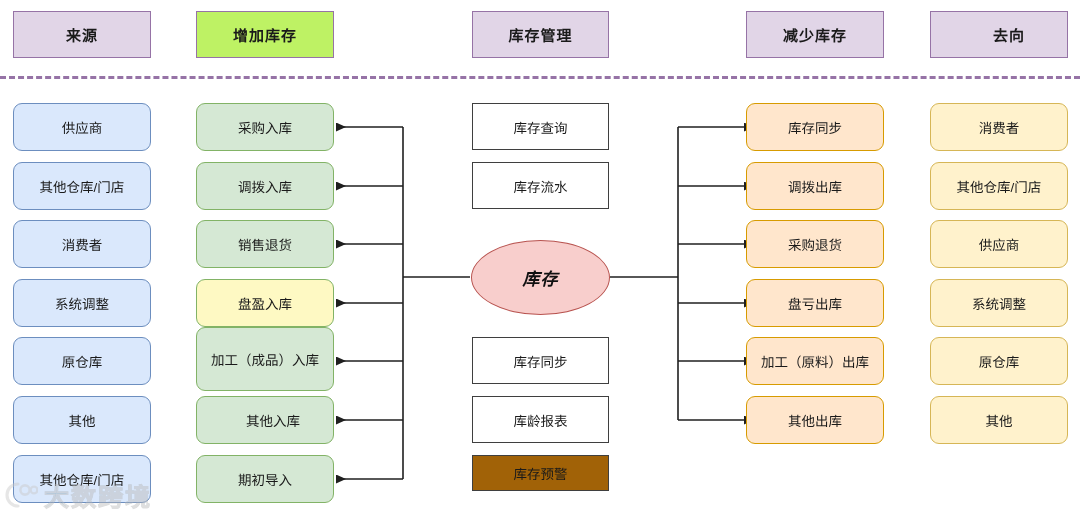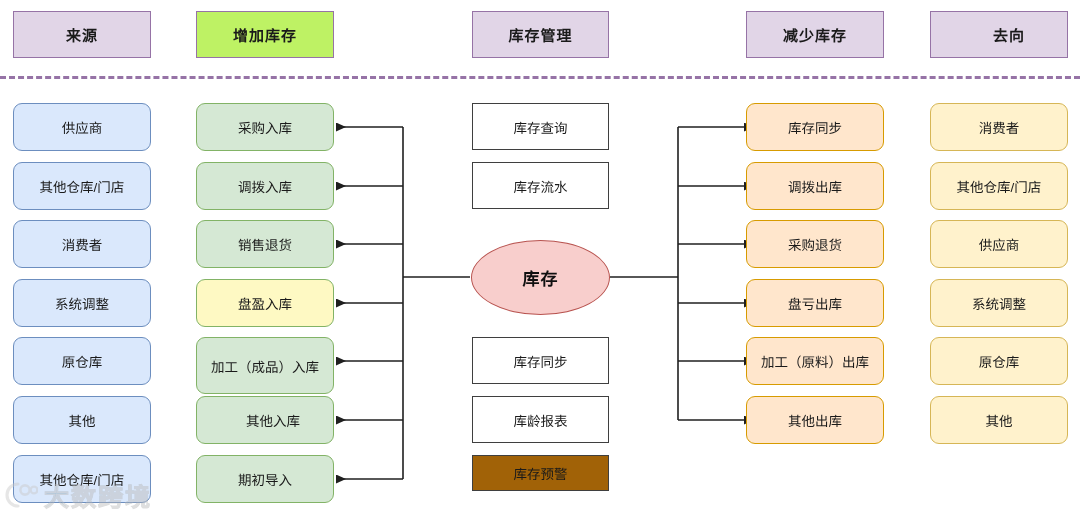--- a/index.html
+++ b/index.html
@@ -38,20 +38,21 @@
   .rounded{border-radius:9px;}
   .sharp{border-radius:0;}
 
   .ellipse{
     position:absolute;
     box-sizing:border-box;
     display:flex;align-items:center;justify-content:center;
     border-radius:50%;
     font-size:17px;font-weight:bold;color:#101010;
     letter-spacing:1px;
+    font-style:italic;
   }
 
   
   #wires{position:absolute;left:0;top:0;width:1080px;height:515px;pointer-events:none;}
 
   
   .watermark{
     position:absolute;
     left:4px;bottom:2px;
     display:flex;align-items:center;gap:6px;
@@ -119,21 +120,21 @@
       <div class="node rounded" style="left: 13px; top: 162px; width: 138px; height: 48px; background: rgb(218, 232, 252); border: 1.5px solid rgb(108, 142, 191);">其他仓库/门店</div>
       <div class="node rounded" style="left: 13px; top: 220px; width: 138px; height: 48px; background: rgb(218, 232, 252); border: 1.5px solid rgb(108, 142, 191);">消费者</div>
       <div class="node rounded" style="left: 13px; top: 279px; width: 138px; height: 48px; background: rgb(218, 232, 252); border: 1.5px solid rgb(108, 142, 191);">系统调整</div>
       <div class="node rounded" style="left: 13px; top: 337px; width: 138px; height: 48px; background: rgb(218, 232, 252); border: 1.5px solid rgb(108, 142, 191);">原仓库</div>
       <div class="node rounded" style="left: 13px; top: 396px; width: 138px; height: 48px; background: rgb(218, 232, 252); border: 1.5px solid rgb(108, 142, 191);">其他</div>
       <div class="node rounded" style="left: 13px; top: 455px; width: 138px; height: 48px; background: rgb(218, 232, 252); border: 1.5px solid rgb(108, 142, 191);">其他仓库/门店</div>
       <div class="node rounded" style="left: 196px; top: 103px; width: 138px; height: 48px; background: rgb(213, 232, 212); border: 1.5px solid rgb(130, 179, 102);">采购入库</div>
       <div class="node rounded" style="left: 196px; top: 162px; width: 138px; height: 48px; background: rgb(213, 232, 212); border: 1.5px solid rgb(130, 179, 102);">调拨入库</div>
       <div class="node rounded" style="left: 196px; top: 220px; width: 138px; height: 48px; background: rgb(213, 232, 212); border: 1.5px solid rgb(130, 179, 102);">销售退货</div>
       <div class="node rounded" style="left: 196px; top: 279px; width: 138px; height: 48px; background: #fef9c3; border: 1.5px solid rgb(130, 179, 102);">盘盈入库</div>
-      <div class="node rounded" style="left: 196px; top: 337px; width: 138px; height: 57px; background: rgb(213, 232, 212); border: 1.5px solid rgb(130, 179, 102);">加工（成品）入库</div>
+      <div class="node rounded" style="left: 196px; top: 327px; width: 138px; height: 64px; background: rgb(213, 232, 212); border: 1.5px solid rgb(130, 179, 102);">加工（成品）入库</div>
       <div class="node rounded" style="left: 196px; top: 396px; width: 138px; height: 48px; background: rgb(213, 232, 212); border: 1.5px solid rgb(130, 179, 102); padding-left: 16px;">其他入库</div>
       <div class="node rounded" style="left: 196px; top: 455px; width: 138px; height: 48px; background: rgb(213, 232, 212); border: 1.5px solid rgb(130, 179, 102);">期初导入</div>
       <div class="node sharp" style="left: 472px; top: 103px; width: 137px; height: 47px; background: rgb(255, 255, 255); border: 1.8px solid rgb(63, 63, 63);">库存查询</div>
       <div class="node sharp" style="left: 472px; top: 162px; width: 137px; height: 47px; background: rgb(255, 255, 255); border: 1.8px solid rgb(63, 63, 63);">库存流水</div>
       <div class="node sharp" style="left: 472px; top: 337px; width: 137px; height: 47px; background: rgb(255, 255, 255); border: 1.8px solid rgb(63, 63, 63);">库存同步</div>
       <div class="node sharp" style="left: 472px; top: 396px; width: 137px; height: 47px; background: rgb(255, 255, 255); border: 1.8px solid rgb(63, 63, 63);">库龄报表</div>
       <div class="node sharp" style="left: 472px; top: 455px; width: 137px; height: 36px; background: #a16207; border: 1.8px solid rgb(63, 63, 63);">库存预警</div>
       <div class="ellipse" style="left: 471px; top: 240px; width: 139px; height: 75px; background: rgb(248, 206, 204); border: 1.6px solid rgb(184, 84, 80);">库存</div>
       <div class="node rounded" style="left: 746px; top: 103px; width: 138px; height: 48px; background: rgb(255, 230, 204); border: 1.5px solid rgb(215, 155, 0);">库存同步</div>
       <div class="node rounded" style="left: 746px; top: 162px; width: 138px; height: 48px; background: rgb(255, 230, 204); border: 1.5px solid rgb(215, 155, 0);">调拨出库</div>

